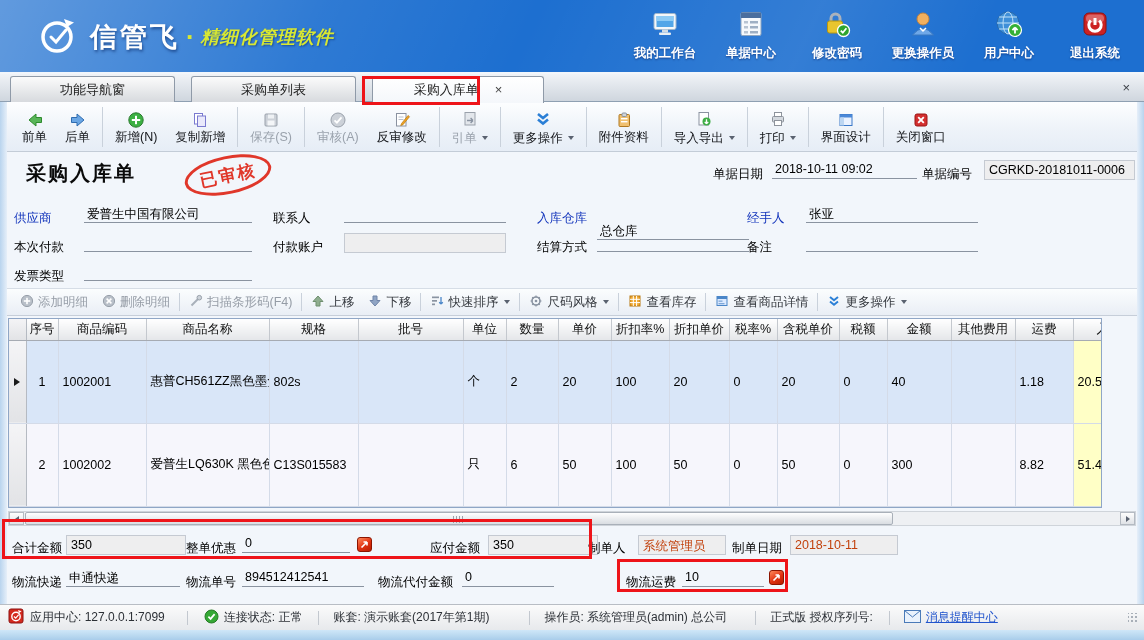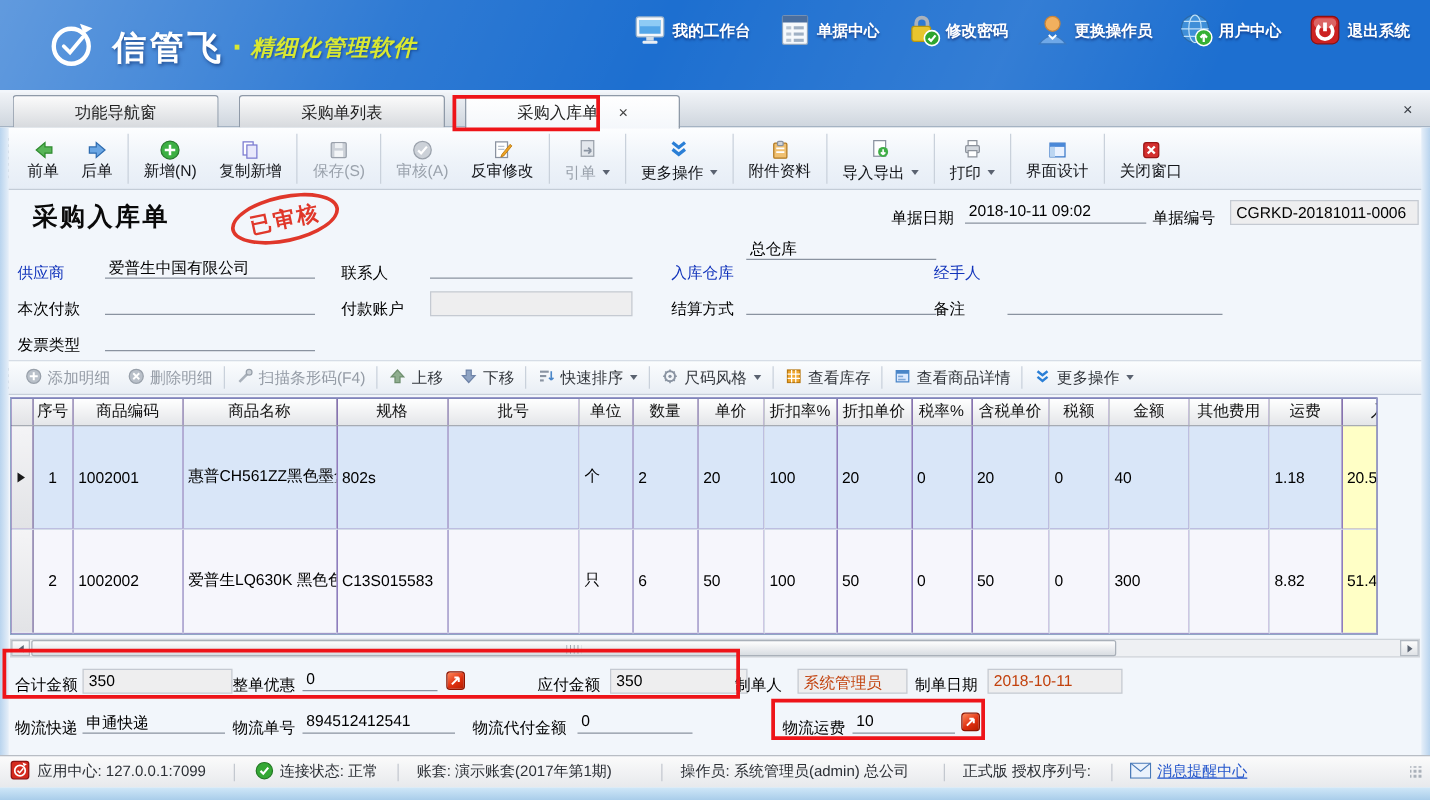--- a/index.html
+++ b/index.html
@@ -10,21 +10,21 @@
   .topbar { position:absolute; left:0; top:0; width:1144px; height:72px;
     background:linear-gradient(180deg,#429a3e8 0%,#2b84dd 8%,#1d6fd0 60%,#1a67c4 100%);
     background-color:#1d6fd0; }
   .topbar::before { content:""; position:absolute; inset:0;
     background:linear-gradient(115deg, rgba(255,255,255,.30) 0%, rgba(255,255,255,.08) 28%, rgba(255,255,255,0) 46%, rgba(255,255,255,.10) 70%, rgba(255,255,255,0) 85%); }
   .brand { position:absolute; left:34px; top:12px; display:flex; align-items:center; }
   .brand-name { font-size:27px; color:#fff; font-weight:bold; letter-spacing:3px; margin-left:10px; text-shadow:1px 2px 3px rgba(0,30,90,.55); }
   .brand-dot { color:#d8e832; font-size:26px; font-weight:bold; margin:0 6px; }
   .brand-sub { font-size:18px; color:#d8e832; font-style:italic; font-weight:bold; text-shadow:1px 1px 2px rgba(0,30,90,.5); letter-spacing:1px; }
   .nav { position:absolute; right:16px; top:9px; display:flex; gap:20px; }
-  .nitem { display:flex; align-items:center; gap:3px; min-width:66px;
+  .nitem { display:flex; flex-direction:column; align-items:center; gap:3px; min-width:66px;
     color:#fff; font-size:12.5px; font-weight:bold; text-shadow:0 1px 2px rgba(0,0,60,.45); cursor:pointer; }
 
   
   .tabstrip { position:absolute; left:0; top:74px; width:1144px; height:28px;
     background:linear-gradient(180deg,#f0f3f7,#cfd6de); border-bottom:1px solid #8fa0b2; }
   .tabs { position:absolute; left:10px; top:2px; display:flex; }
   .tab { height:26px; line-height:25px; text-align:center; font-size:13px; color:#222;
     border:1px solid #8f9aa8; border-bottom:none; border-radius:3px 3px 0 0; margin-right:16px;
     background:linear-gradient(180deg,#fbfbfb,#d7dade); cursor:pointer; }
   .tab.t1 { width:165px; } .tab.t2 { width:165px; }
@@ -360,22 +360,23 @@
   <span class="lbl" style="left:713px;top:166px;">单据日期</span>
   <div class="uf" style="left:772px;top:161px;width:145px;">2018-10-11 09:02</div>
   <span class="lbl" style="left:922px;top:166px;">单据编号</span>
   <div class="gbox" style="left:984px;top:160px;width:151px;">CGRKD-20181011-0006</div>
 
   <span class="lbl blue" style="left:14px;top:210px;">供应商</span>
   <div class="uf" style="left:84px;top:205px;width:168px;">爱普生中国有限公司</div>
   <span class="lbl" style="left:273px;top:210px;">联系人</span>
   <div class="uf" style="left:344px;top:205px;width:162px;"></div>
   <span class="lbl blue" style="left:537px;top:210px;">入库仓库</span>
-  <div class="uf" style="left:597px;top:190px;width:152px;">总仓库</div>
+  <div class="uf" style="left:597px;top:222px;width:152px;">总仓库</div>
   <span class="lbl blue" style="left:747px;top:210px;">经手人</span>
+  <div class="uf" style="left:806px;top:205px;width:172px;">张亚</div>
 
   <span class="lbl" style="left:14px;top:239px;">本次付款</span>
   <div class="uf" style="left:84px;top:234px;width:168px;"></div>
   <span class="lbl" style="left:273px;top:239px;">付款账户</span>
   <div class="gbox" style="left:344px;top:233px;width:162px;"></div>
   <span class="lbl" style="left:537px;top:239px;">结算方式</span>
   <div class="uf" style="left:597px;top:234px;width:152px;"></div>
   <span class="lbl" style="left:747px;top:239px;">备注</span>
   <div class="uf" style="left:806px;top:234px;width:172px;"></div>
 

